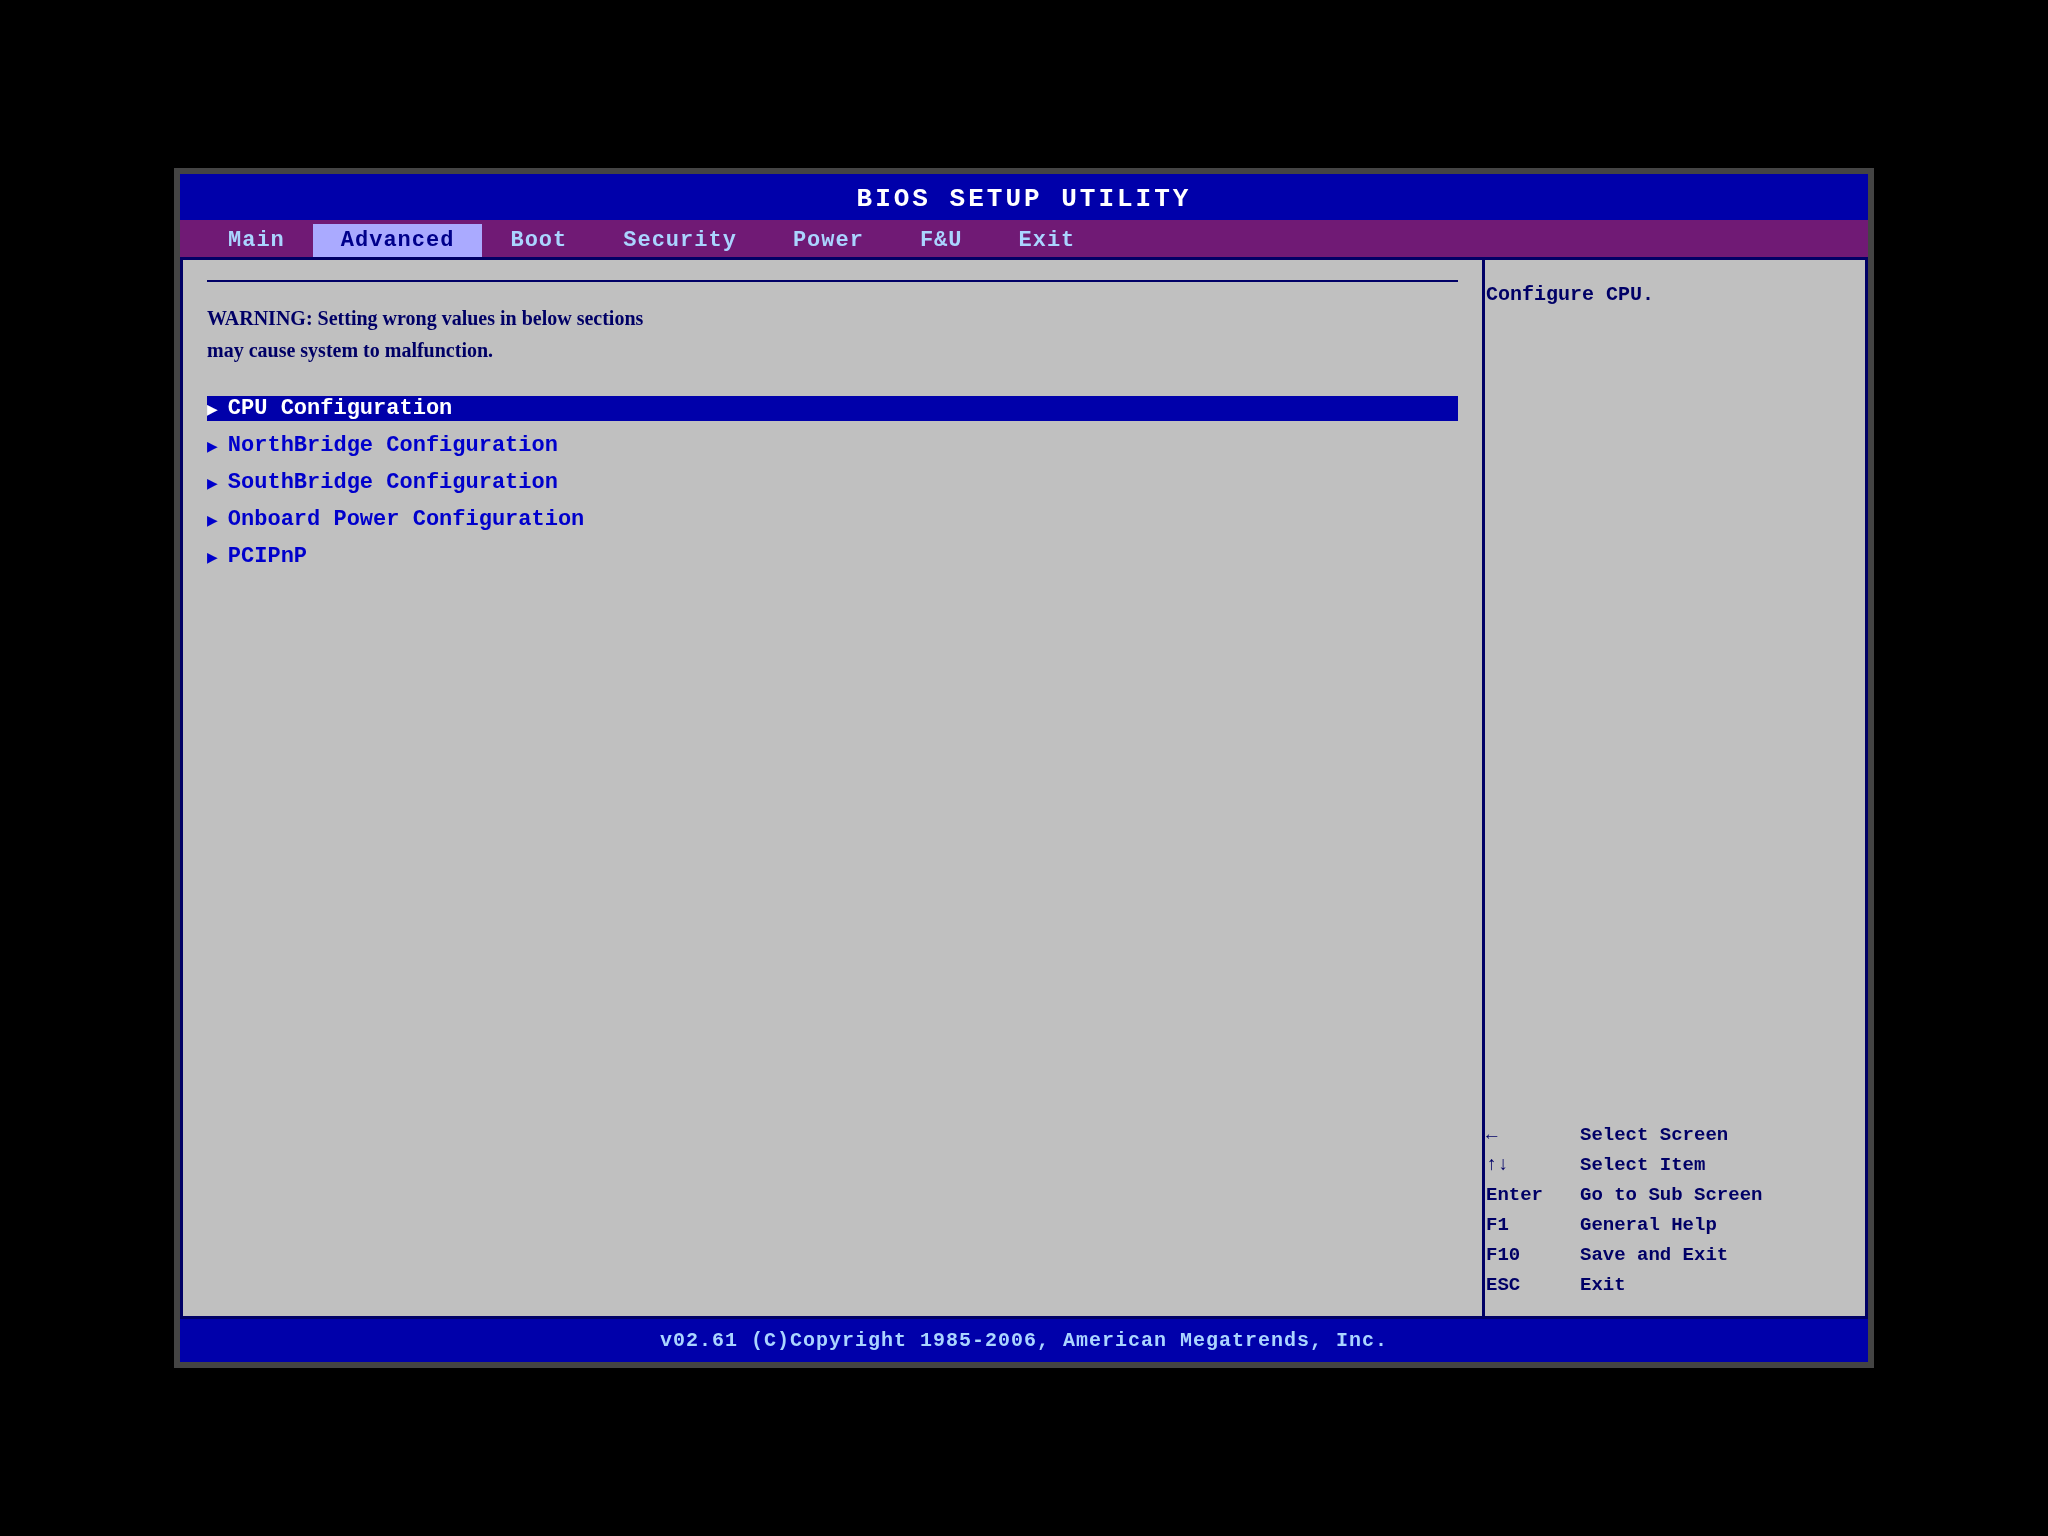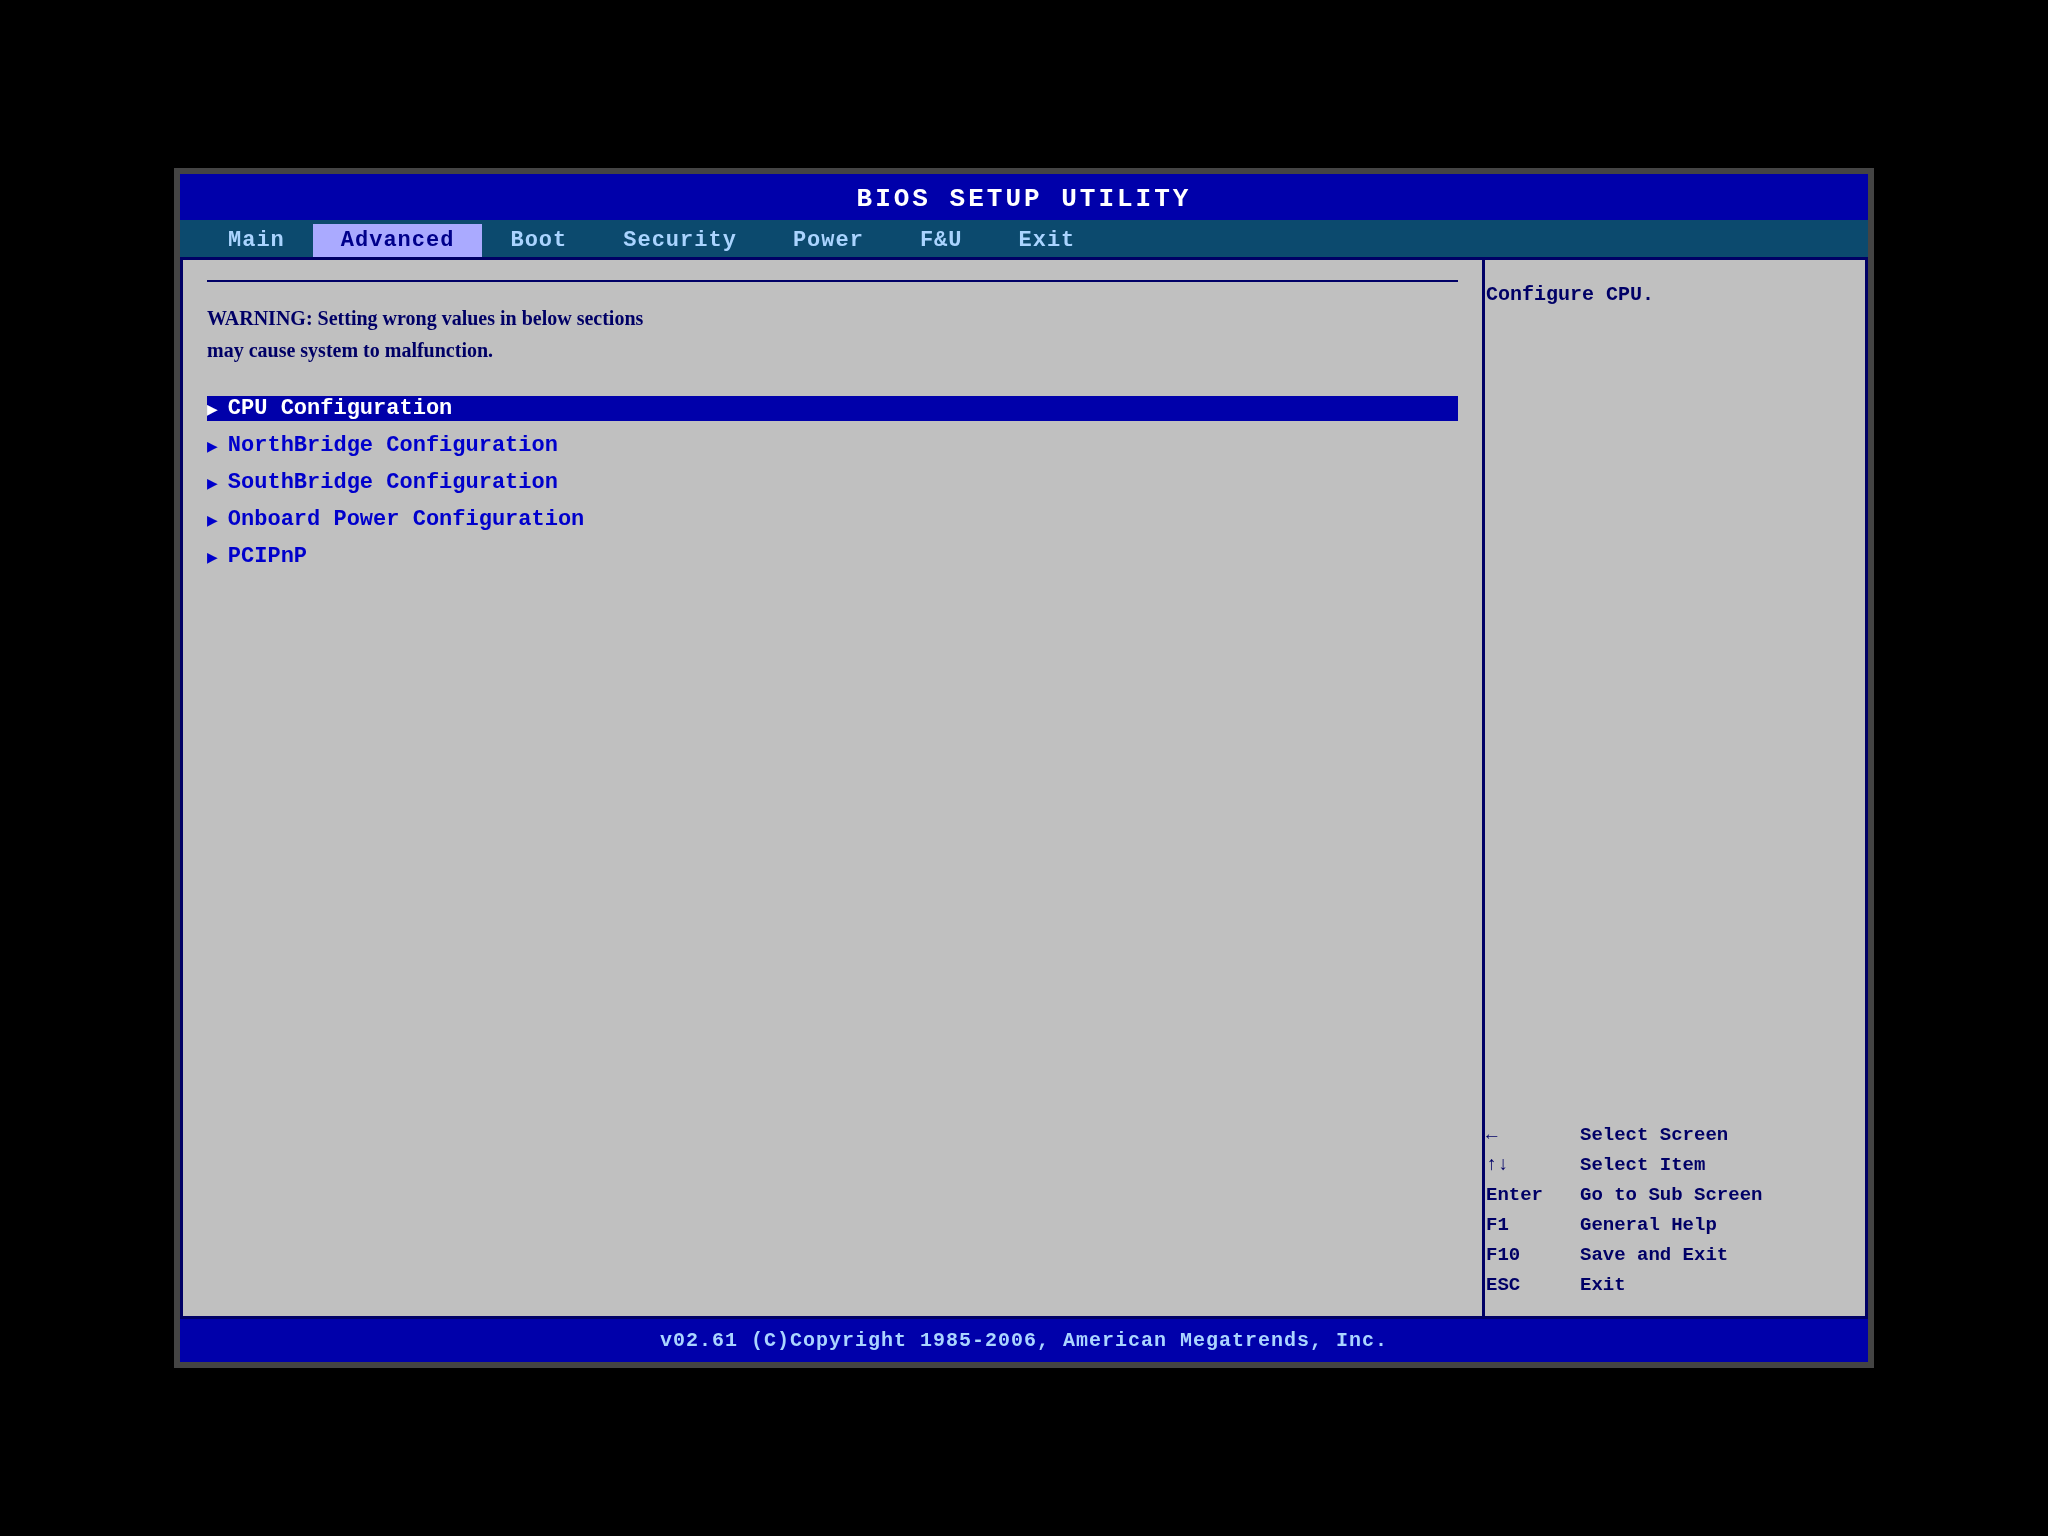--- a/index.html
+++ b/index.html
@@ -35,21 +35,21 @@
       text-align: center;
       font-size: 26px;
       font-weight: bold;
       padding: 10px 0 6px 0;
       letter-spacing: 3px;
       font-family: 'Courier New', Courier, monospace;
     }
 
     
     .nav-bar {
-      background-color: #0c4a6e;
+      background-color: #701a75;
       display: flex;
       flex-direction: row;
       align-items: center;
       padding: 4px 20px 0px 20px;
       gap: 0;
     }
 
     .nav-item {
       color: #aad4ff;
       font-size: 22px;

